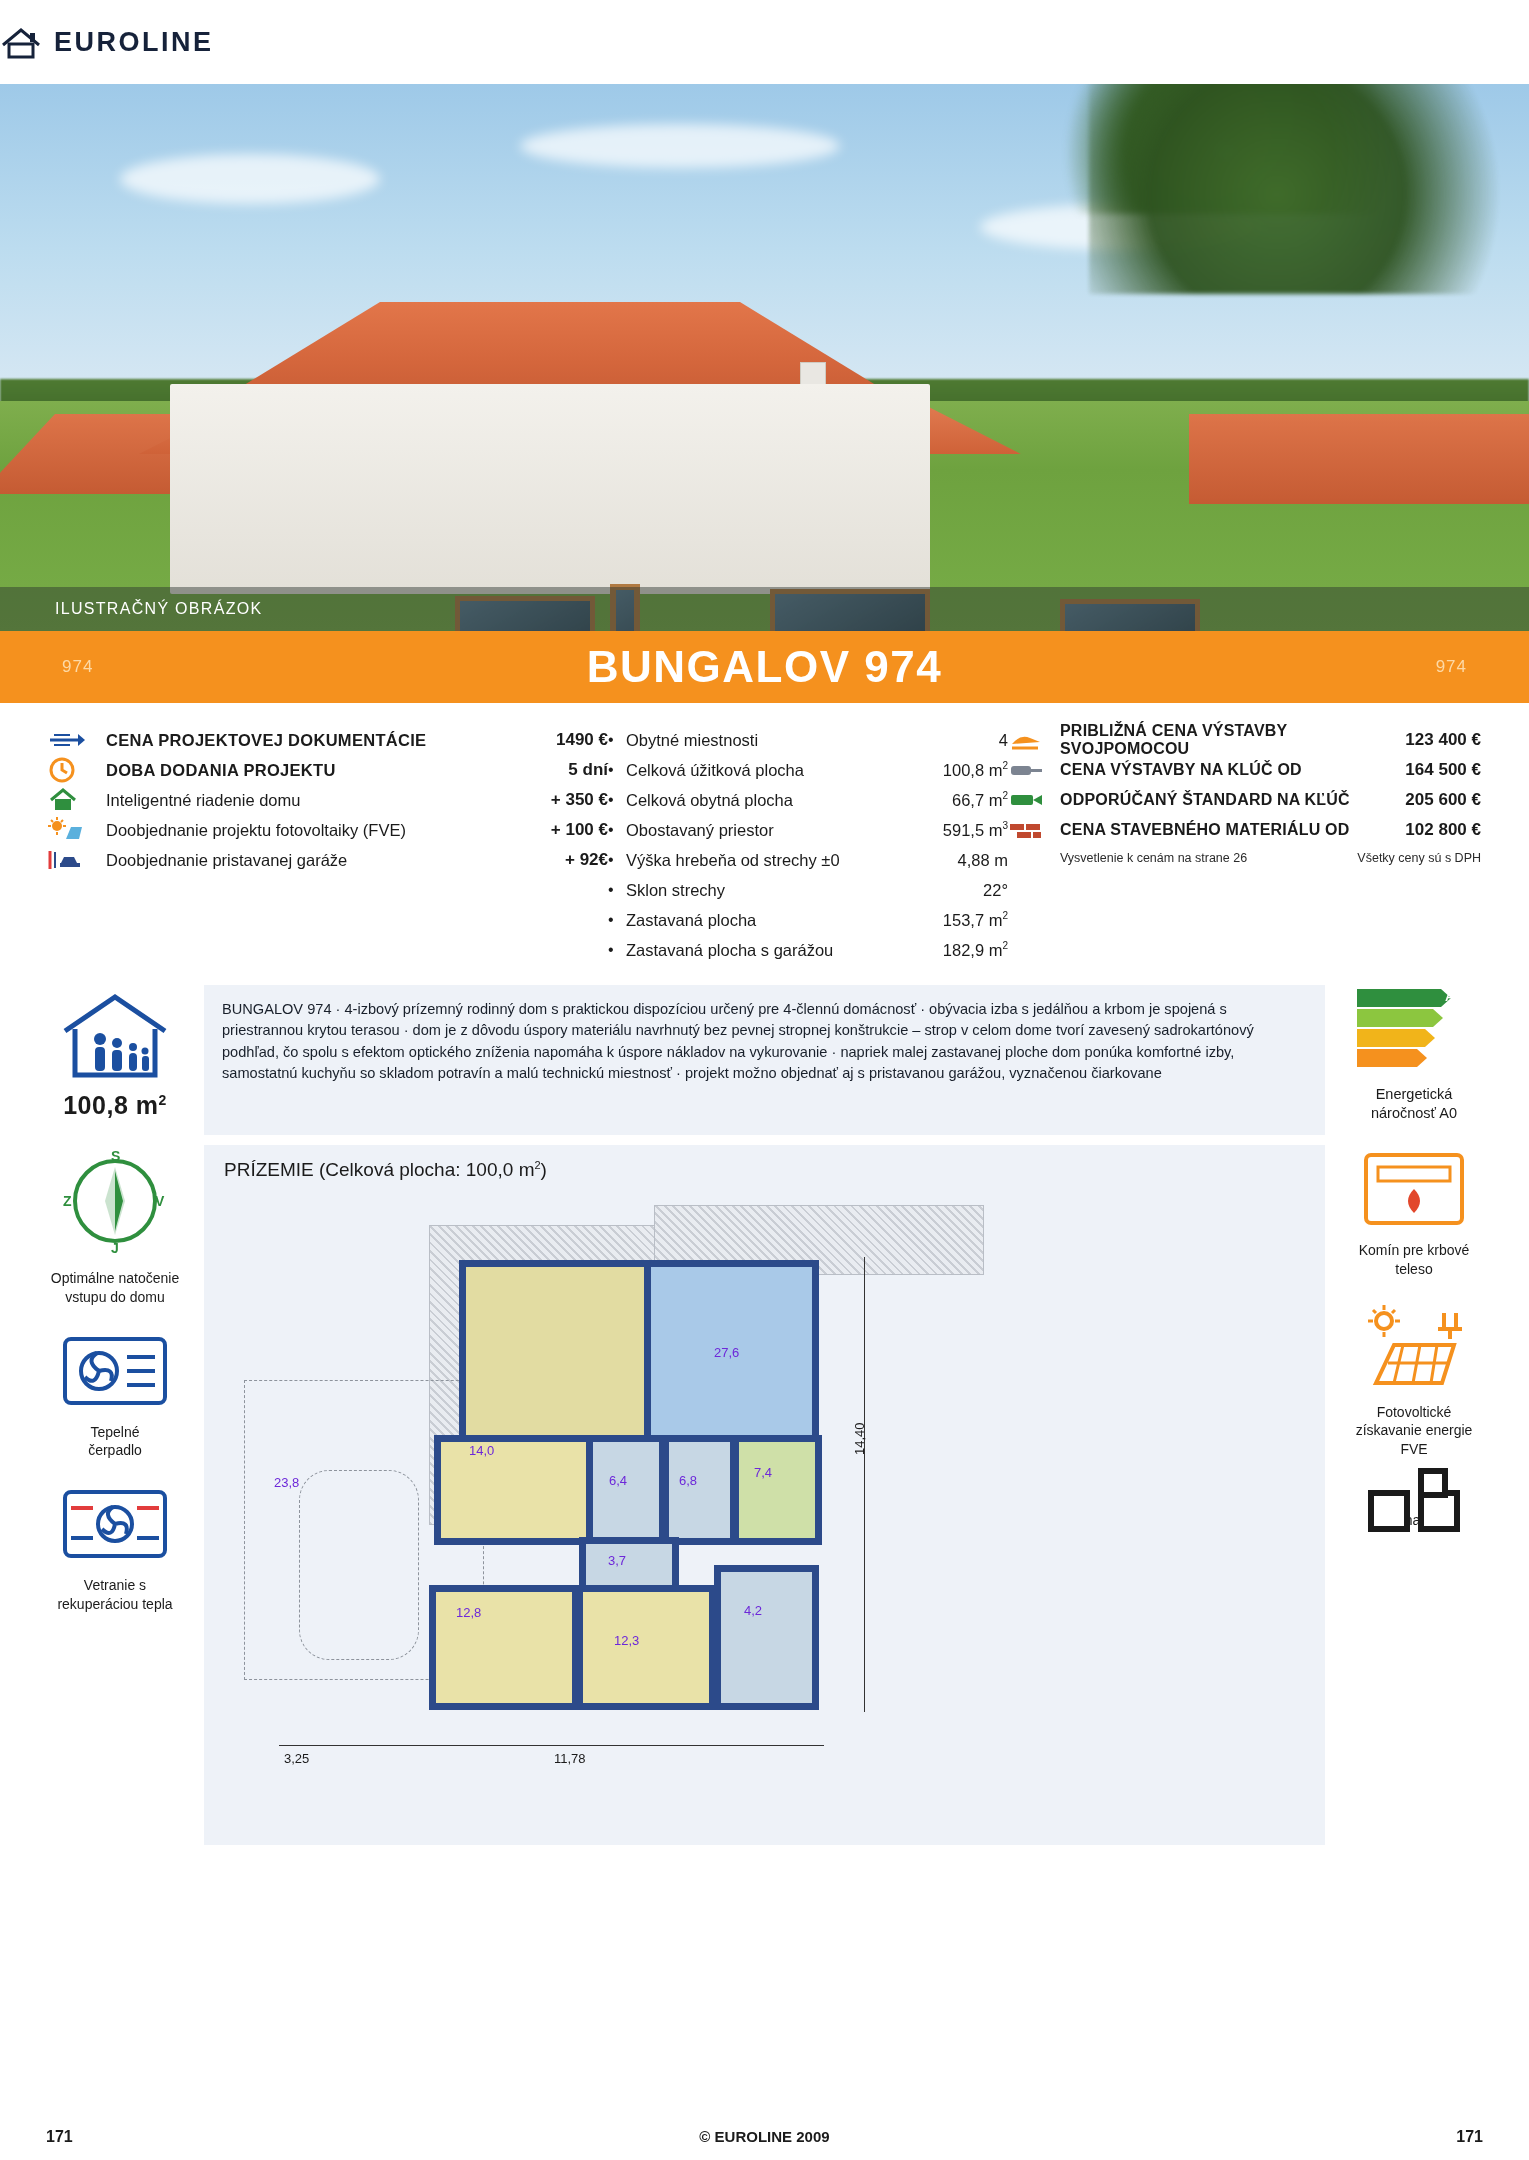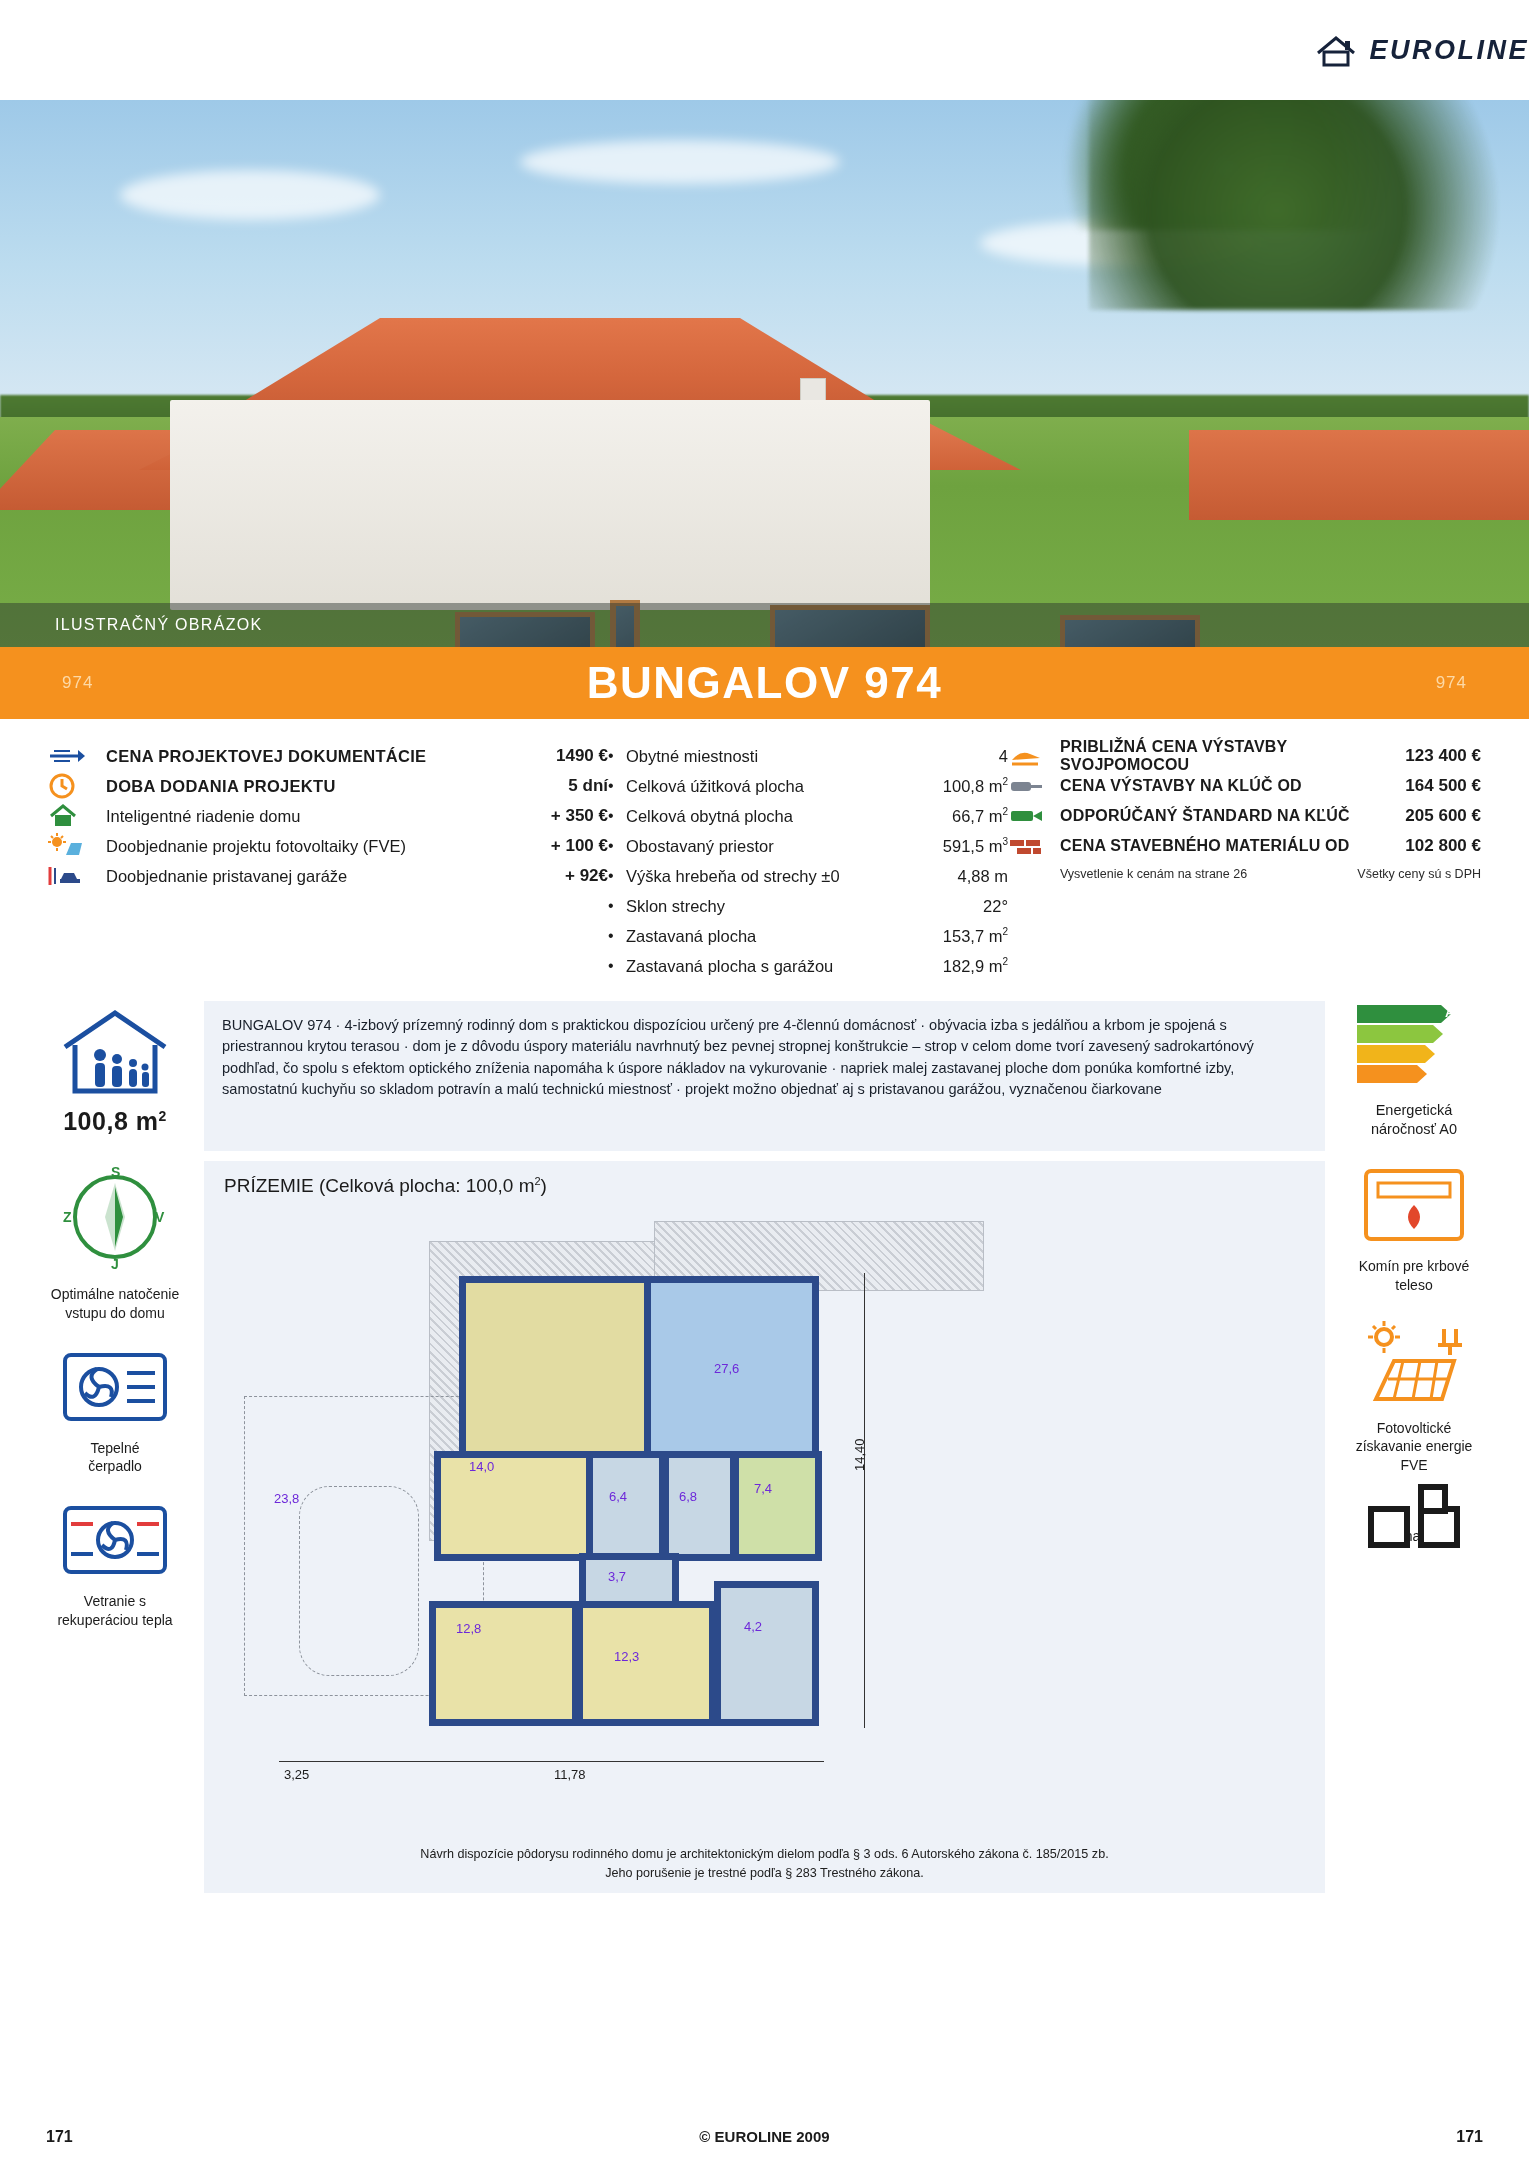--- a/index.html
+++ b/index.html
@@ -8,24 +8,23 @@
     width:1529px; height:2160px;
     font-family:"Liberation Sans", sans-serif;
     background:#ffffff;
     color:#1b1b1b;
     position:relative;
     overflow:hidden;
   }
 
   
   .brand-bar {
-    height:100px;
-    display:flex; align-items:center; justify-content:flex-end;
+    height:84px;
+    display:flex; align-items:center; justify-content:flex-start;
     background:#ffffff;
-    font-style:italic;
   }
   .brand {
     display:flex; align-items:center; gap:12px;
   }
   .brand-logo svg { display:block; }
   .brand-name {
     font-size:27px; font-weight:bold; letter-spacing:2.5px; color:#16223a;
   }
 
   
@@ -590,24 +589,20 @@
       <div class="fp-num" style="left:520px; top:418px;">4,2</div>
 
       <div class="fp" style="left:640px; top:72px; width:1px; height:455px; background:#333;"></div>
       <div class="dim-text" style="left:628px; top:270px; transform:rotate(-90deg); transform-origin:left top;">14,40</div>
 
       <div class="fp" style="left:55px; top:560px; width:545px; height:1px; background:#333;"></div>
       <div class="dim-text" style="left:60px; top:566px;">3,25</div>
       <div class="dim-text" style="left:330px; top:566px;">11,78</div>
     </div>
 
-    <div class="footnote">
-      <span>Návrh dispozície pôdorysu rodinného domu je architektonickým dielom podľa § 3 ods. 6 Autorského zákona č. 185/2015 zb.</span><br>
-      <span>Jeho porušenie je trestné podľa § 283 Trestného zákona.</span>
-    </div>
   </div>
 
   <div class="side-col">
     <div class="side-item">
       <span>
         <svg width="108" height="84" viewBox="0 0 108 84">
           <rect x="6" y="10" width="96" height="68" rx="5" fill="none" stroke="#f5911e" stroke-width="4"></rect>
           <rect x="18" y="22" width="72" height="14" fill="none" stroke="#f5911e" stroke-width="3"></rect>
           <path d="M54 44 q-12 12 0 24 q12 -12 0 -24 Z" fill="#e2472b"></path>
         </svg>

